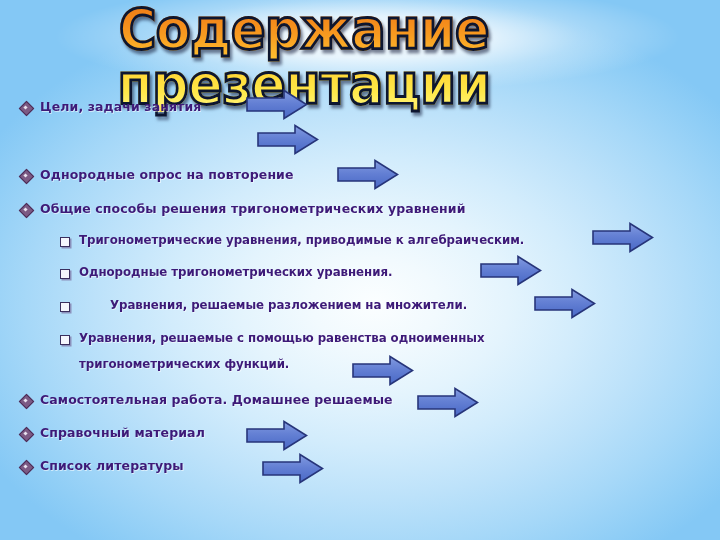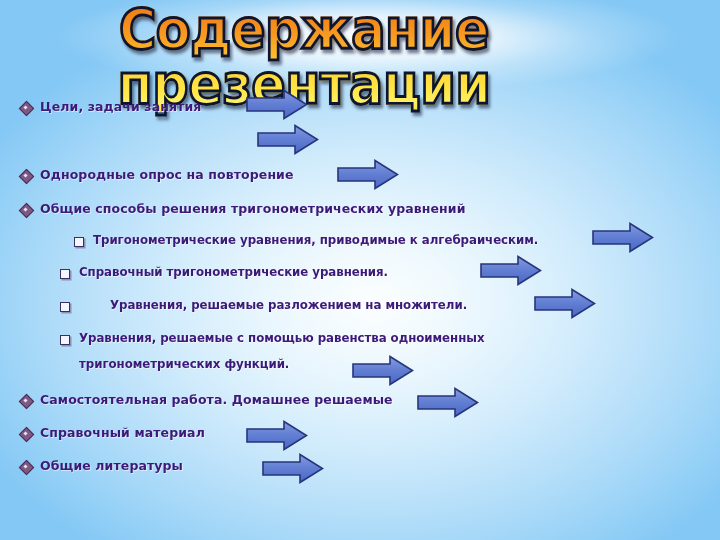--- a/index.html
+++ b/index.html
@@ -241,28 +241,28 @@
     <div class="row lvl1" style="left:20px; top:167px;">
       <span class="bullet-diamond"></span>
       <span class="txt">Однородные опрос на повторение</span>
     </div>
 
     <div class="row lvl1" style="left:20px; top:201px;">
       <span class="bullet-diamond"></span>
       <span class="txt">Общие способы решения тригонометрических уравнений</span>
     </div>
 
-    <div class="row lvl2" style="left:74px; top:233px;">
+    <div class="row lvl2" style="left:60px; top:233px;">
       <span class="bullet-square"></span>
       <span class="txt">Тригонометрические уравнения, приводимые к алгебраическим.</span>
     </div>
 
     <div class="row lvl2" style="left:60px; top:265px;">
       <span class="bullet-square"></span>
-      <span class="txt">Справочный тригонометрические уравнения.</span>
+      <span class="txt">Однородные тригонометрических уравнения.</span>
     </div>
 
     <div class="row lvl2" style="left:60px; top:298px;gap:31px;">
       <span class="bullet-square"></span>
       <span class="txt">Уравнения, решаемые разложением на множители.</span>
     </div>
 
     <div class="row lvl2" style="left:60px; top:331px;">
       <span class="bullet-square"></span>
       <span class="txt">
@@ -276,17 +276,17 @@
       <span class="txt">Самостоятельная работа. Домашнее решаемые</span>
     </div>
 
     <div class="row lvl1" style="left:20px; top:425px;">
       <span class="bullet-diamond"></span>
       <span class="txt">Справочный материал</span>
     </div>
 
     <div class="row lvl1" style="left:20px; top:458px;">
       <span class="bullet-diamond"></span>
-      <span class="txt">Общие литературы</span>
+      <span class="txt">Список литературы</span>
     </div>
 
   </div>
 </div>
 
 </body></html>

